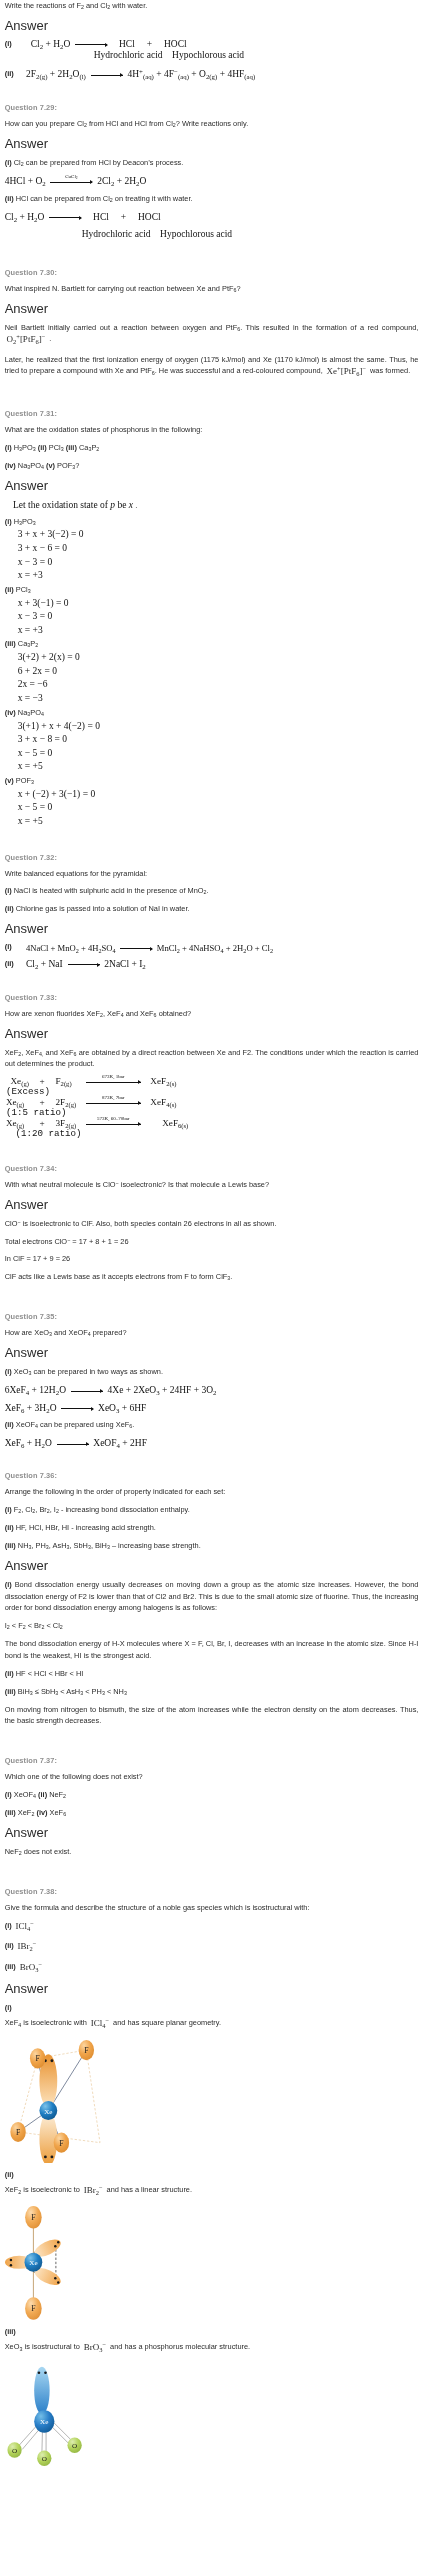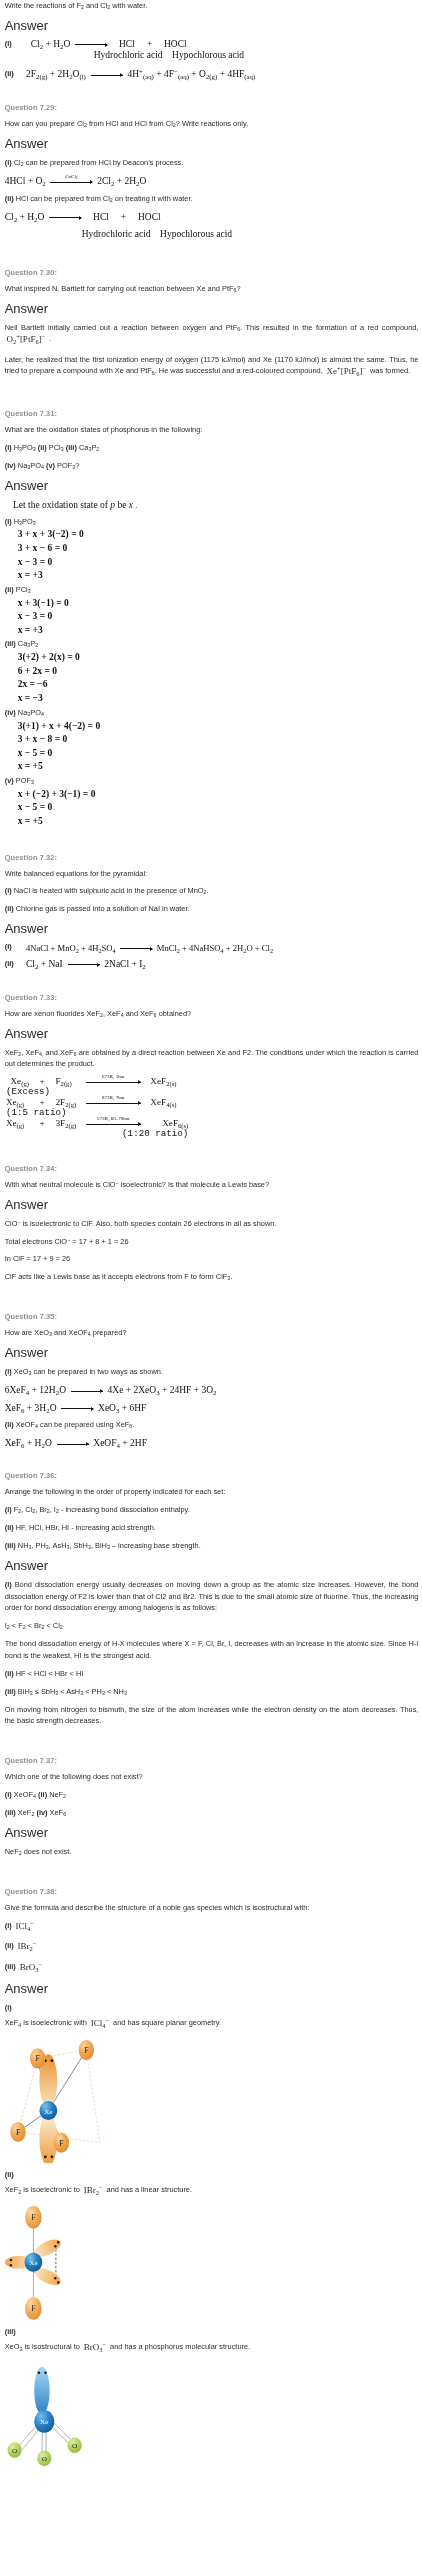--- a/index.html
+++ b/index.html
@@ -32,21 +32,21 @@
     font-family:"Liberation Serif", serif;
     font-size:9.5px;
     color:#111;
     margin:0 0 4.2px 0;
     line-height:1.35;
     white-space:nowrap;
   }
   .eq.ind2{margin-left:8.3px;}
   .eq-body{font-family:"Liberation Serif", serif;font-size:9.5px;color:#111;}
   .small-eq{font-size:8.6px;}
-  .mathline{font-family:"Liberation Serif", serif;font-size:9.5px;color:#111;margin:0 0 3.6px 0;font-weight:bold;}
+  .mathline{font-family:"Liberation Serif", serif;font-size:9.5px;color:#111;margin:0 0 3.6px 0;}
   .mathline.ind{margin-left:13px;}
 
   
   .arw{display:inline-block;position:relative;vertical-align:middle;margin:0 2.4px;}
   .arw .cond{
     position:absolute;left:50%;transform:translateX(-50%);
     top:-7.7px;font-size:5px;font-family:"Liberation Serif", serif;white-space:nowrap;color:#111;
   }
   .arw .line{display:block;height:0;border-top:0.7px solid #111;}
   .arw .head{
@@ -245,21 +245,21 @@
     <tr>
       <td>Xe<sub>(g)</sub></td>
       <td style="padding:0 9.5px;">+</td>
       <td>3F<sub>2(g)</sub></td>
       <td style="padding:0 6px;">
         <span class="arw w90"><span class="cond">573K, 60–70bar</span><span class="line"></span><span class="head"></span></span>
       </td>
       <td style="padding-left:13px;">XeF<sub>6(s)</sub></td>
     </tr>
     <tr>
-      <td colspan="5" class="note" style="padding-left:10.7px;text-align:right;">(1:20 ratio)</td>
+      <td colspan="5" class="note" style="padding-left:10.7px;">(1:20 ratio)</td>
     </tr>
   </tbody>
       </table>
 
   <div class="gap"></div>
 
   <p class="qhead">Question 7.34:</p>
   <p class="txt">With what neutral molecule is ClO<sup>−</sup> isoelectronic? Is that molecule a Lewis base?</p>
   <p class="ans">Answer</p>
   <p class="txt">ClO<sup>−</sup> is isoelectronic to ClF. Also, both species contain 26 electrons in all as shown.</p>

